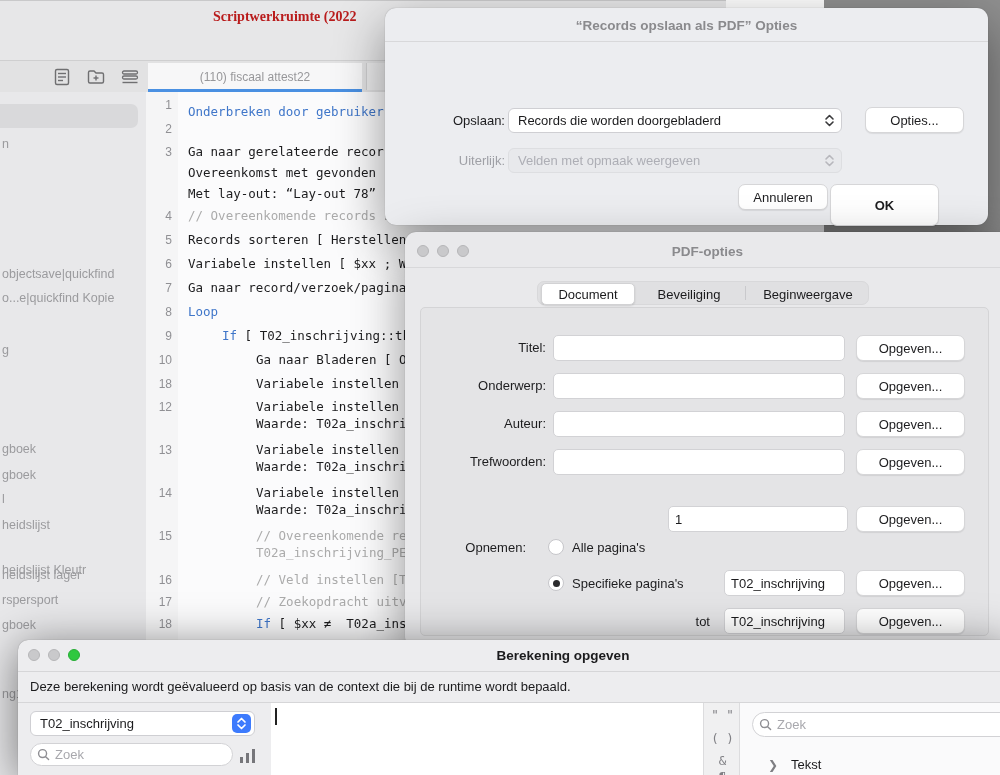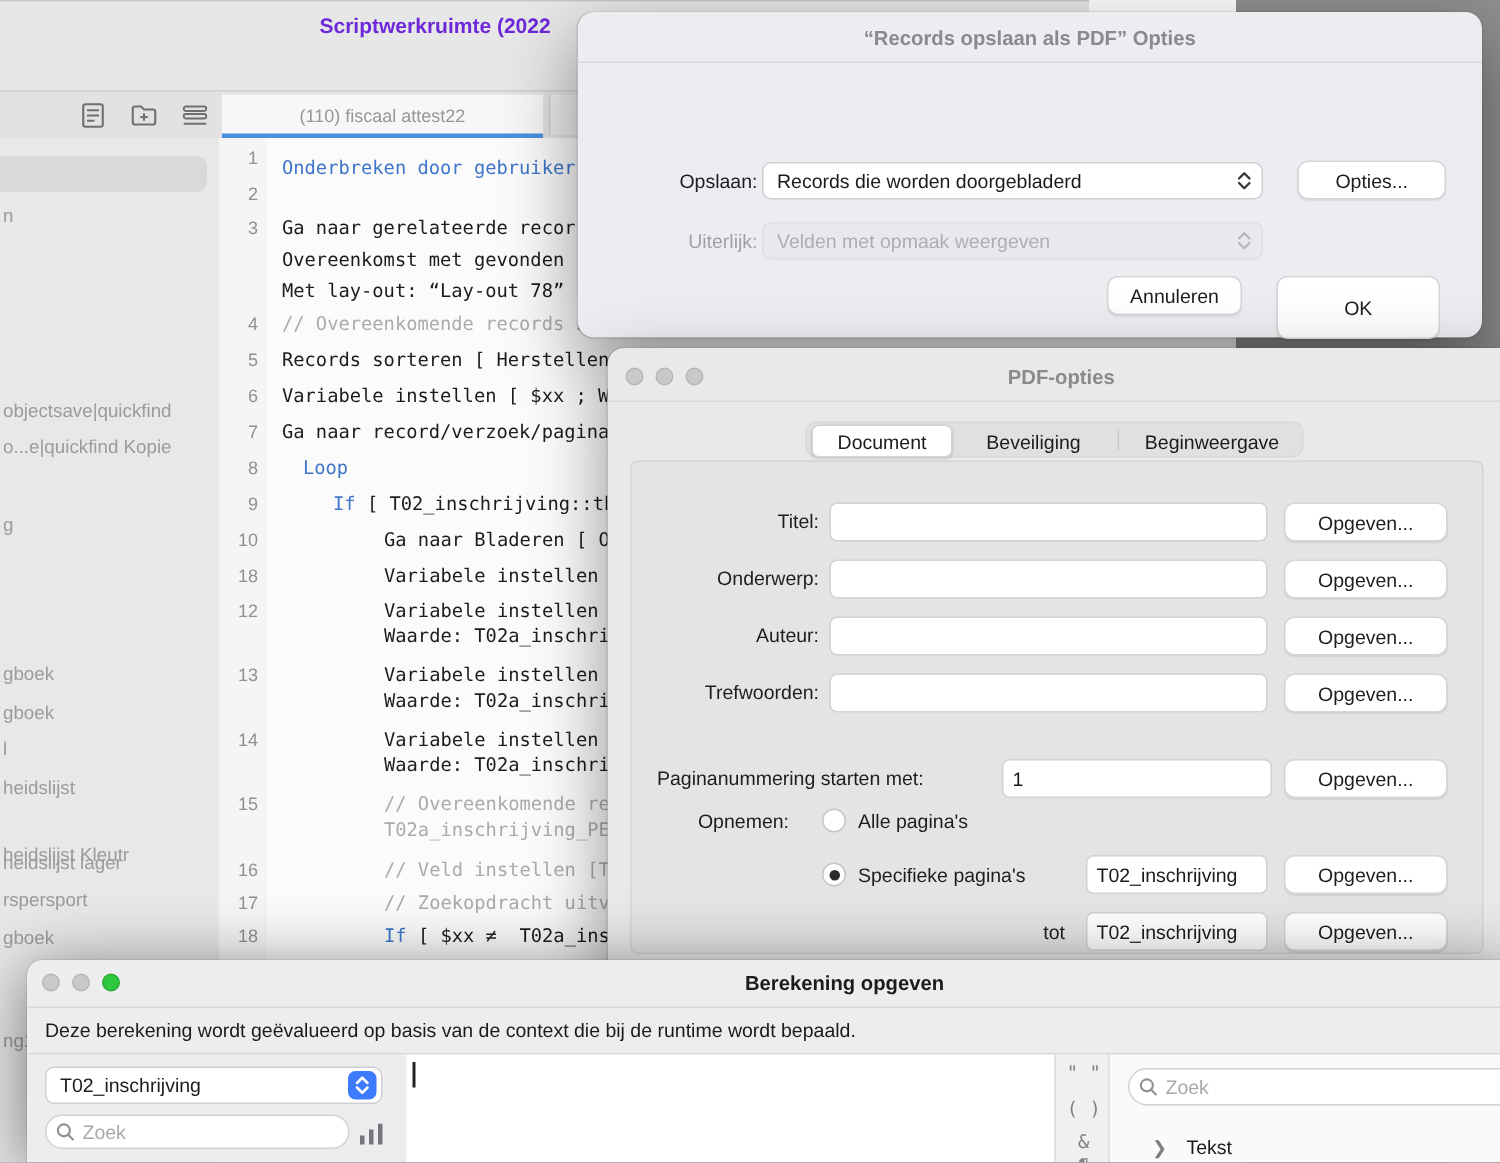--- a/index.html
+++ b/index.html
@@ -3,21 +3,21 @@
 <meta charset="utf-8">
 <style>
   html,body{margin:0;padding:0;}
   body{font-family:"Liberation Sans", sans-serif; background:#555;}
   #canvas{position:relative;width:1000px;height:775px;overflow:hidden;background:#E9E9E9;}
   .abs{position:absolute;}
   .hline{position:absolute;height:1px;background:#D8D8DA;}
 
   
   #toolbar{left:0;top:0;width:830px;height:60px;background:#E7E7E8;border-top:1px solid #C9C9CA;}
-  #win-title{left:213px;top:8px;font-size:14px;font-weight:bold;color:#6d28d9;white-space:nowrap;}
+  #win-title{left:213px;top:8px;font-size:14px;font-weight:bold;color:#b91c1c;white-space:nowrap;font-family:Liberation Serif, serif;}
   #tabbar{left:0;top:60px;width:830px;height:32px;background:#E2E2E3;border-top:1px solid #CFCFD0;}
   .tab-active{left:148px;top:2px;width:214px;height:27px;background:#F7F7F8;display:flex;align-items:center;justify-content:center;
     font-size:12px;color:#97979A;}
   .tab-underline{left:148px;top:28px;width:214px;height:3px;background:#4A90E2;}
   .tab-ghost{left:366px;top:2px;width:55px;height:27px;background:#EDEDEE;border-left:1px solid #CFCFD0;}
   #sidebar{left:0;top:92px;width:146px;height:683px;background:#E8E8EA;border-right:1px solid #D2D2D4;}
   .side-sel{left:0;top:12px;width:138px;height:24px;background:#D9D9DB;border-radius:0 7px 7px 0;}
   .side-item{position:absolute;left:2px;font-size:12.5px;color:#9B9B9E;white-space:nowrap;}
   #script-pane{left:146px;top:92px;width:684px;height:683px;background:#FBFBFC;}
   #gutter{left:0;top:0;width:32px;height:683px;background:#F5F5F6;}
@@ -140,21 +140,21 @@
         <div class="code-row" style="top: 94px; left: 42px;"><span class="seg-code">Met lay-out: “Lay-out 78”</span></div>
         <div class="lnum" style="top: 116px;">4</div>
         <div class="code-row" style="top: 116px; left: 42px;"><span class="seg-cm">// Overeenkomende records z</span></div>
         <div class="lnum" style="top: 140px;">5</div>
         <div class="code-row" style="top: 140px; left: 42px;"><span class="seg-code">Records sorteren [ Herstellen</span></div>
         <div class="lnum" style="top: 164px;">6</div>
         <div class="code-row" style="top: 164px; left: 42px;"><span class="seg-code">Variabele instellen [ $xx ; Wa</span></div>
         <div class="lnum" style="top: 188px;">7</div>
         <div class="code-row" style="top: 188px; left: 42px;"><span class="seg-code">Ga naar record/verzoek/pagina</span></div>
         <div class="lnum" style="top: 212px;">8</div>
-        <div class="code-row" style="top: 212px; left: 56px;"><span class="seg-kw">Loop</span></div>
+        <div class="code-row" style="top: 212px; left: 42px;"><span class="seg-kw">Loop</span></div>
         <div class="lnum" style="top: 236px;">9</div>
         <div class="code-row" style="top: 236px; left: 76px;"><span class="seg-kw">If</span><span class="seg-code"> [ T02_inschrijving::tb</span></div>
         <div class="lnum" style="top: 260px;">10</div>
         <div class="code-row" style="top: 260px; left: 110px;"><span class="seg-code">Ga naar Bladeren [ On</span></div>
         <div class="lnum" style="top: 284px;">18</div>
         <div class="code-row" style="top: 284px; left: 110px;"><span class="seg-code">Variabele instellen [</span></div>
         <div class="lnum" style="top: 307px;">12</div>
         <div class="code-row" style="top: 307px; left: 110px;"><span class="seg-code">Variabele instellen [</span></div>
         <div class="code-row" style="top: 324px; left: 110px;"><span class="seg-code">Waarde: T02a_inschrij</span></div>
         <div class="lnum" style="top: 350px;">13</div>
@@ -199,21 +199,21 @@
       <span>Velden met opmaak weergeven</span>
       <svg width="11" height="15" viewBox="0 0 11 15">
         <path d="M2 6 L5.5 2.5 L9 6" fill="none" stroke="#B7B7BC" stroke-width="1.6" stroke-linecap="round" stroke-linejoin="round"></path>
         <path d="M2 9 L5.5 12.5 L9 9" fill="none" stroke="#B7B7BC" stroke-width="1.6" stroke-linecap="round" stroke-linejoin="round"></path>
       </svg>
     </div>
 
     <div class="btn" style="left:353px;top:176px;width:90px;height:26px;">
       <span>Annuleren</span>
     </div>
-    <div class="btn" style="left:466px;top:176px;width:109px;height:42px;">
+    <div class="btn" style="left:445px;top:176px;width:109px;height:42px;font-weight:bold;">
       <span>OK</span>
     </div>
   </div>
 
   <div class="dialog" id="pdf-dialog">
     <div class="tl" style="left:12px;top:13px;"></div>
     <div class="tl" style="left:32px;top:13px;"></div>
     <div class="tl" style="left:52px;top:13px;"></div>
     <div class="dlg-title" style="top:12px;">PDF-opties</div>
     <div class="hline" style="left:0;right:0;top:35px;"></div>
@@ -241,21 +241,20 @@
         <div class="field" style="left: 148px; top: 141px; width: 292px; height: 26px;"></div>
         <div class="btn" style="left: 451px; top: 141px; width: 109px; height: 26px;">Opgeven...</div>
         <div class="lbl" style="left: 20px; top: 184px; width: 121px;">Auteur:</div>
         <div class="field" style="left: 148px; top: 179px; width: 292px; height: 26px;"></div>
         <div class="btn" style="left: 451px; top: 179px; width: 109px; height: 26px;">Opgeven...</div>
         <div class="lbl" style="left: 20px; top: 222px; width: 121px;">Trefwoorden:</div>
         <div class="field" style="left: 148px; top: 217px; width: 292px; height: 26px;"></div>
         <div class="btn" style="left: 451px; top: 217px; width: 109px; height: 26px;">Opgeven...</div>
       </div>
 
-    <div class="lbl" style="left:33px;top:279px;width:215px;text-align:left;">Paginanummering starten met:</div>
     <div class="field" style="left:263px;top:274px;width:180px;height:26px;">
       <span>1</span>
     </div>
     <div class="btn" style="left:451px;top:274px;width:109px;height:26px;">
       <span>Opgeven...</span>
     </div>
 
     <div class="lbl" style="left:20px;top:308px;width:101px;">Opnemen:</div>
     <div class="radio" style="left:143px;top:307px;"></div>
     <div class="rlabel" style="left:167px;top:308px;">Alle pagina's</div>

